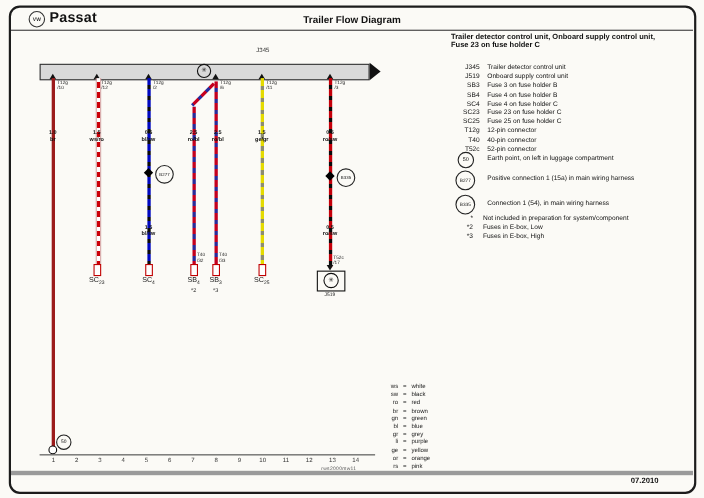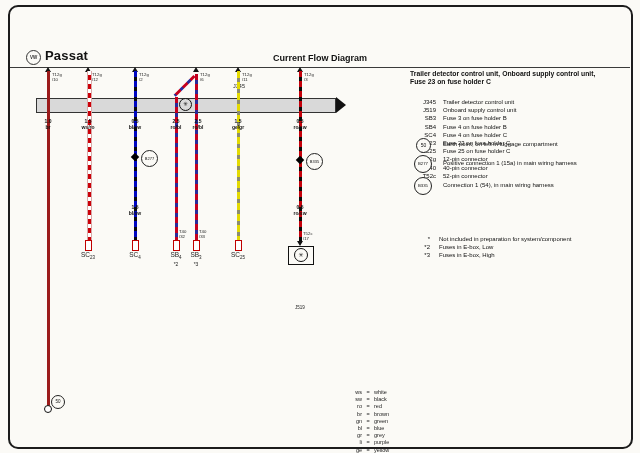--- a/index.html
+++ b/index.html
@@ -1,18 +1,18 @@
 <!DOCTYPE html>
 <html><head>
 <meta charset="utf-8">
 <style>
   html,body{margin:0;padding:0;background:#e8e8e4;}
   .page{position:relative;width:640px;height:453px;background:#fbfaf6;font-family:"Liberation Sans",sans-serif;color:#111;overflow:hidden;}
   .frame{position:absolute;left:8px;top:5px;width:621px;height:440px;border:2px solid #1c1c1c;border-radius:10px;}
-  .abs{position:absolute;margin-top:40px;}
+  .abs{position:absolute;}
   
   .brand{font-size:13px;font-weight:bold;letter-spacing:.2px;}
   .ctitle{width:640px;text-align:center;font-size:9px;font-weight:bold;}
   .pageno{width:110px;text-align:right;font-size:13px;font-weight:bold;}
   .hrule{height:1px;background:#3a3a3a;}
   
   .ptitle{font-size:6.8px;font-weight:bold;line-height:8px;}
   .lrow{display:flex;font-size:6px;line-height:8.2px;}
   .lkey{width:26px;text-align:right;flex:none;}
   .ldesc{margin-left:7px;}
@@ -61,21 +61,21 @@
   .fdate{width:60px;text-align:center;font-size:7px;font-weight:bold;}
 </style>
 </head>
 <body>
 
 <div class="page">
   <div class="frame"></div>
 
   <div class="abs" style="left:26px;top:10px;width:13px;height:13px;border:1.5px solid #333;border-radius:50%;font-size:4.5px;font-weight:bold;text-align:center;line-height:13px;color:#333;">VW</div>
   <div class="abs brand" style="left:45px;top:8px;">Passat</div>
-  <div class="abs ctitle" style="left:0;top:13px;">Current Flow Diagram</div>
+  <div class="abs ctitle" style="left:0;top:13px;">Trailer Flow Diagram</div>
   <div class="abs hrule" style="left:10px;top:27px;width:620px;"></div>
 
   <div class="abs ptitle" style="left:410px;top:30px;width:225px;">
     <div>Trailer detector control unit, Onboard supply control unit,</div>
     <div>Fuse 23 on fuse holder C</div>
   </div>
 
   <div class="abs" style="left:410px;top:58px;width:226px;">
 
       <div class="lrow">

